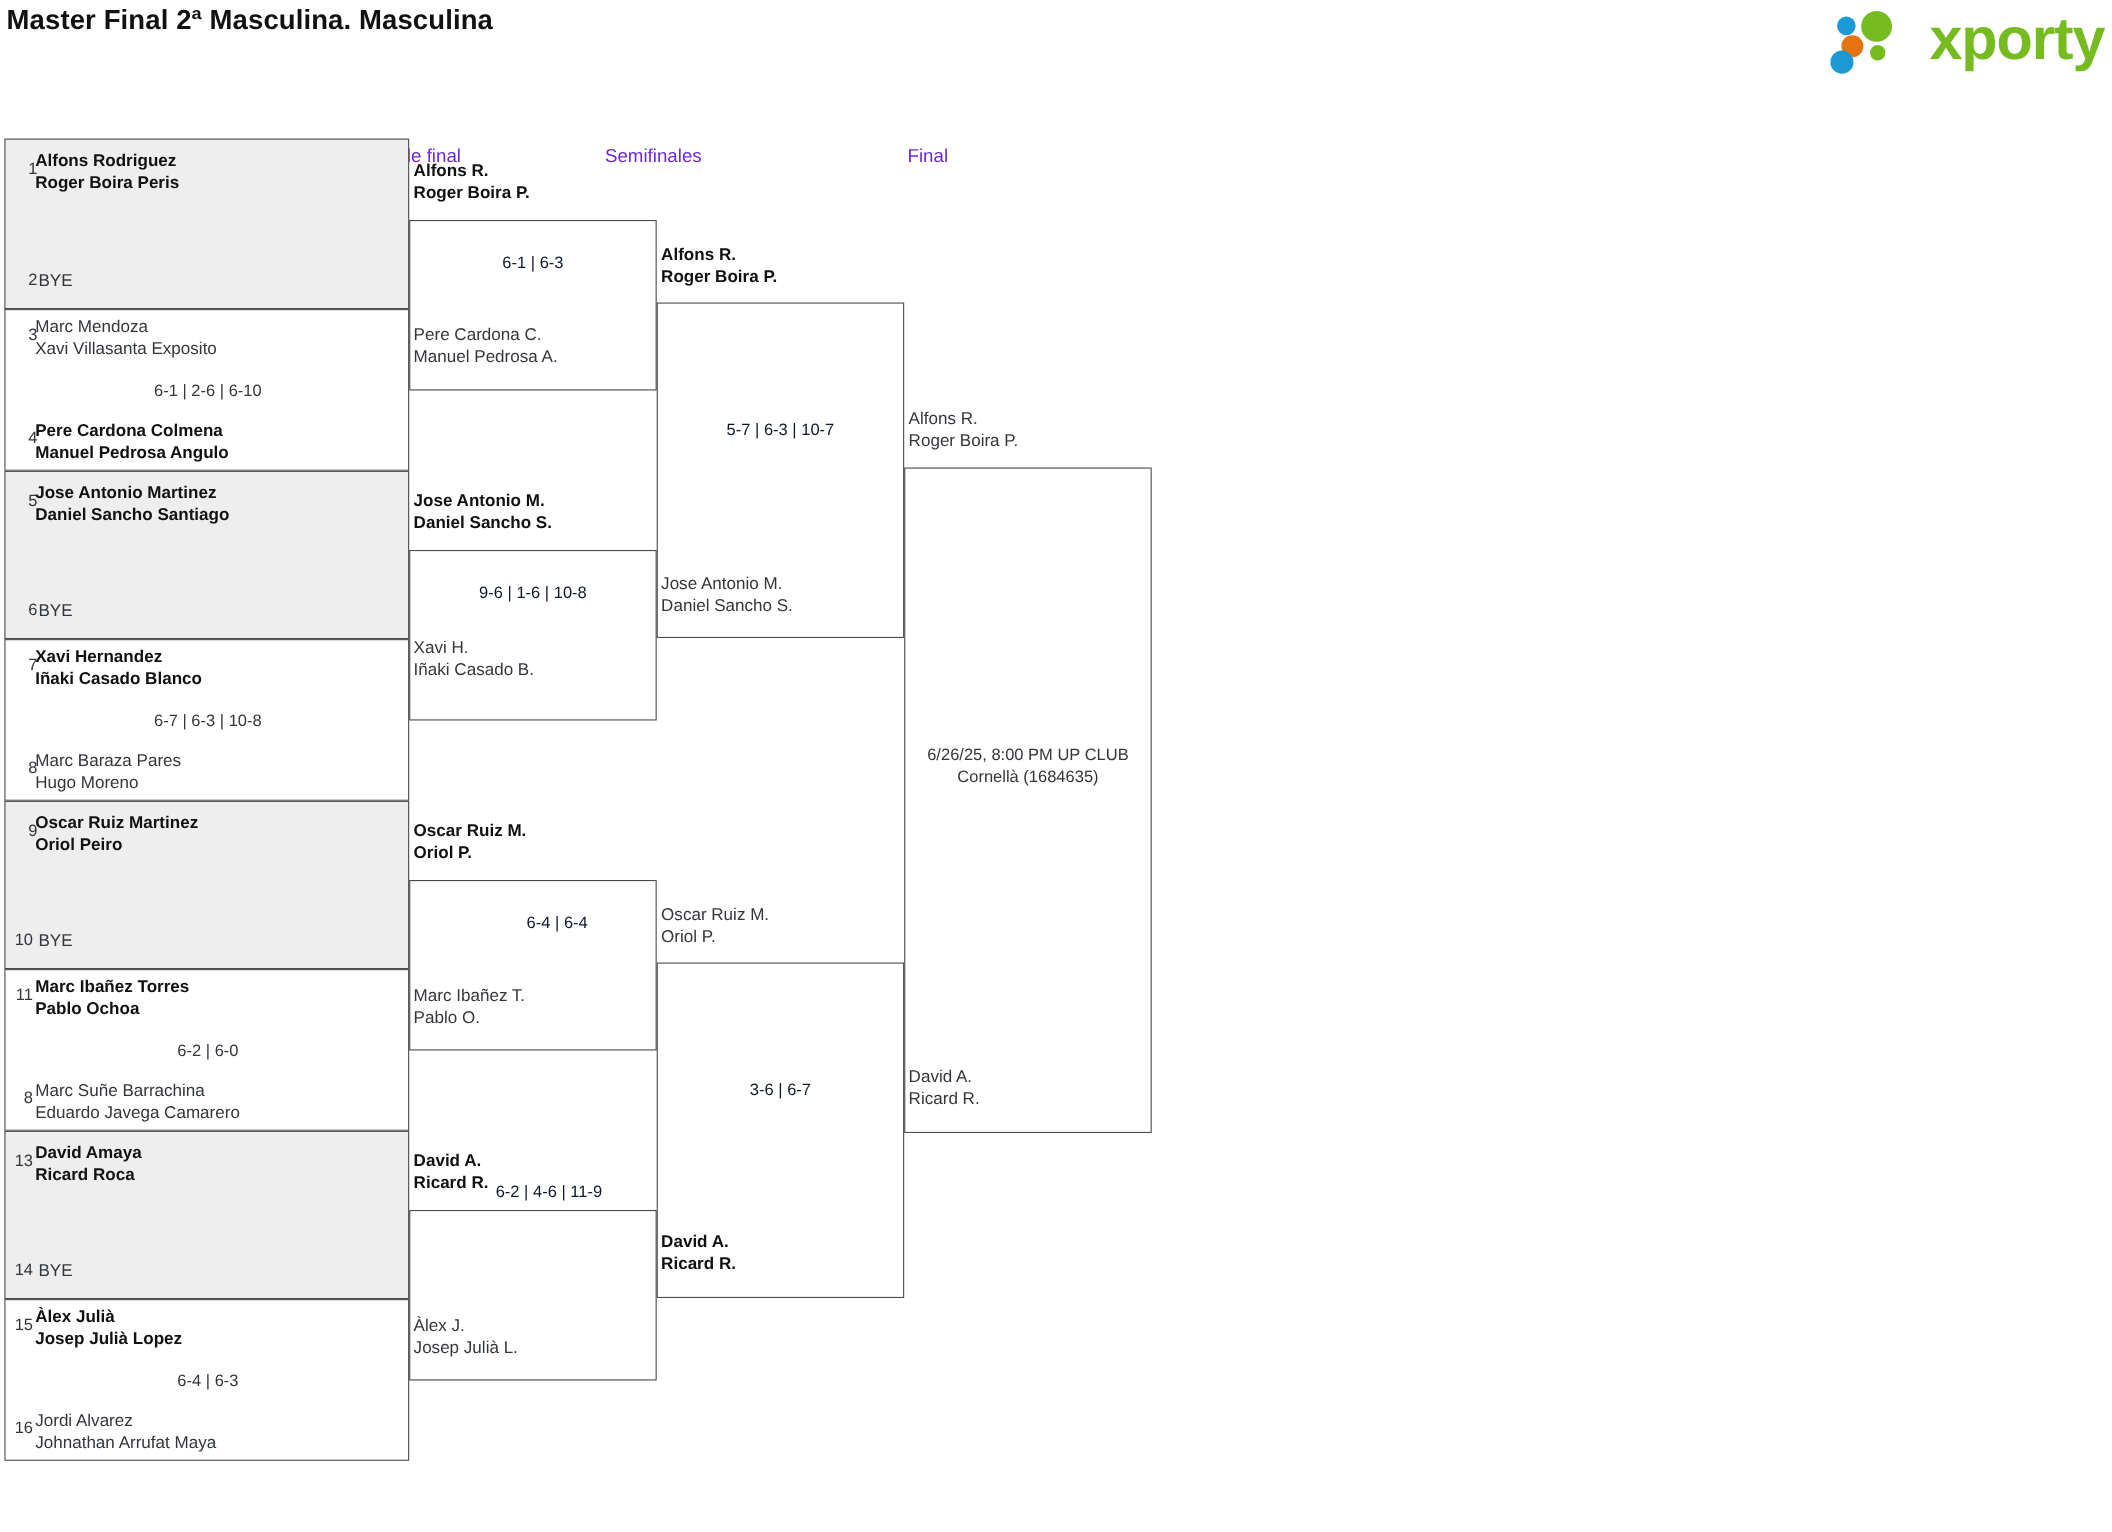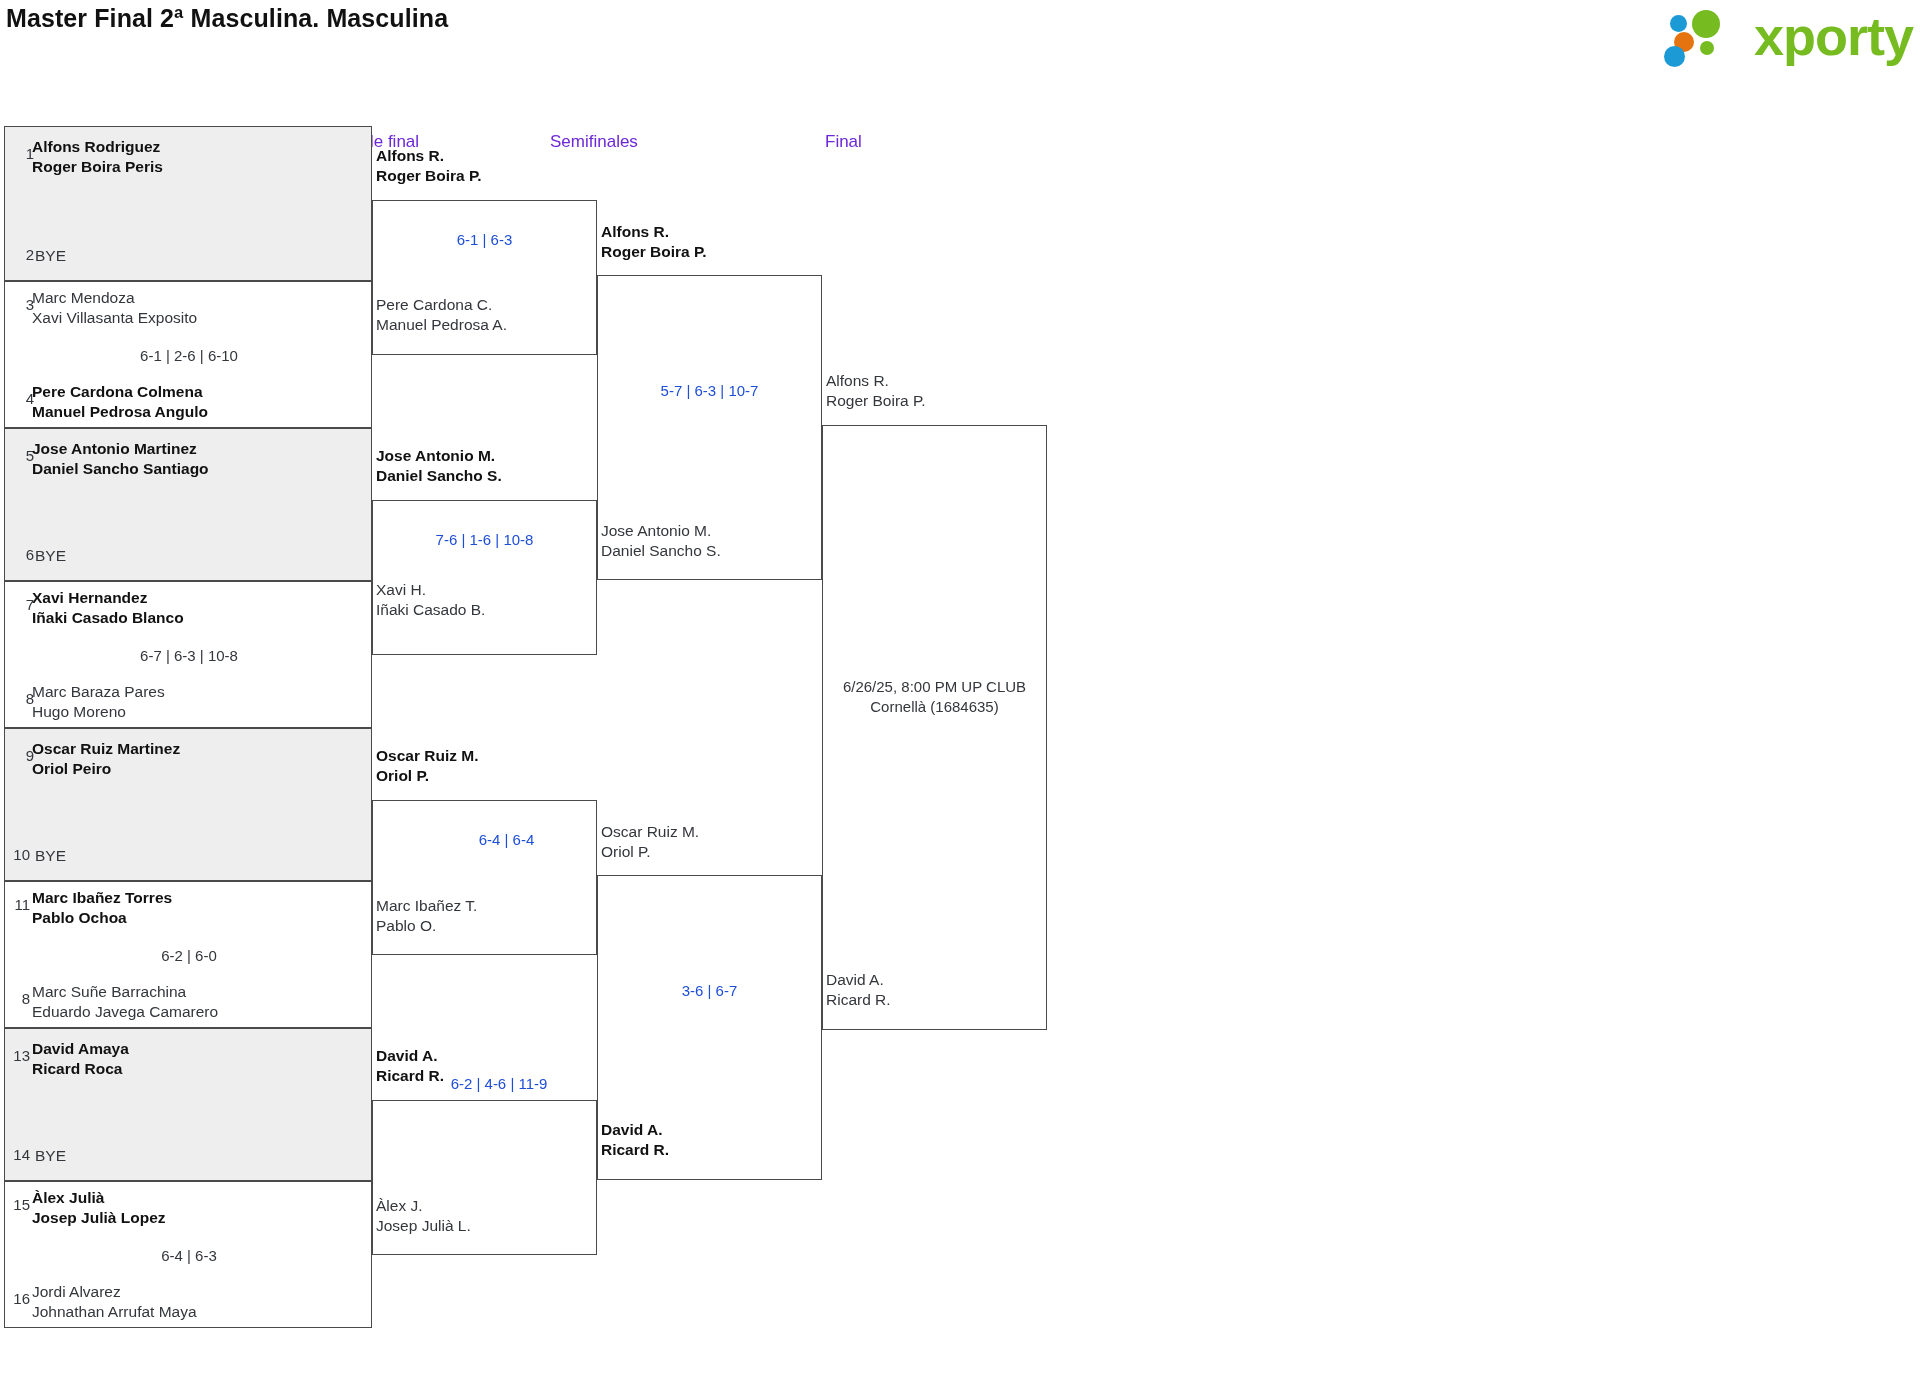--- a/index.html
+++ b/index.html
@@ -116,21 +116,21 @@
   .bbox {
     position: absolute;
     border: 1px solid #4a4a4a;
     background: transparent;
   }
 
   .bscore {
     position: absolute;
     text-align: center;
     font-size: 15px;
-    color: #1d4ed8;
+    color: #0f172a;
     white-space: nowrap;
   }
   .bteam {
     position: absolute;
     font-size: 15.5px;
     line-height: 1.30;
     color: #33363b;
     white-space: nowrap;
   }
   .bteam.win { font-weight: bold; color: #111111; }
@@ -273,21 +273,21 @@
   <div class="bteam" style="left:376px; top:295px;">
     <div>Pere Cardona C.</div>
     <div>Manuel Pedrosa A.</div>
   </div>
 
   <div class="bbox" style="left:372px; top:500px; width:225px; height:155px;"></div>
   <div class="bteam win" style="left:376px; top:446px;">
     <div>Jose Antonio M.</div>
     <div>Daniel Sancho S.</div>
   </div>
-  <div class="bscore" style="left:372px; top:531px; width:225px;">7-6 | 1-6 | 10-8</div>
+  <div class="bscore" style="left:372px; top:531px; width:225px;">9-6 | 1-6 | 10-8</div>
   <div class="bteam" style="left:376px; top:580px;">
     <div>Xavi H.</div>
     <div>Iñaki Casado B.</div>
   </div>
 
   <div class="bbox" style="left:372px; top:800px; width:225px; height:155px;"></div>
   <div class="bteam win" style="left:376px; top:746px;">
     <div>Oscar Ruiz M.</div>
     <div>Oriol P.</div>
   </div>

